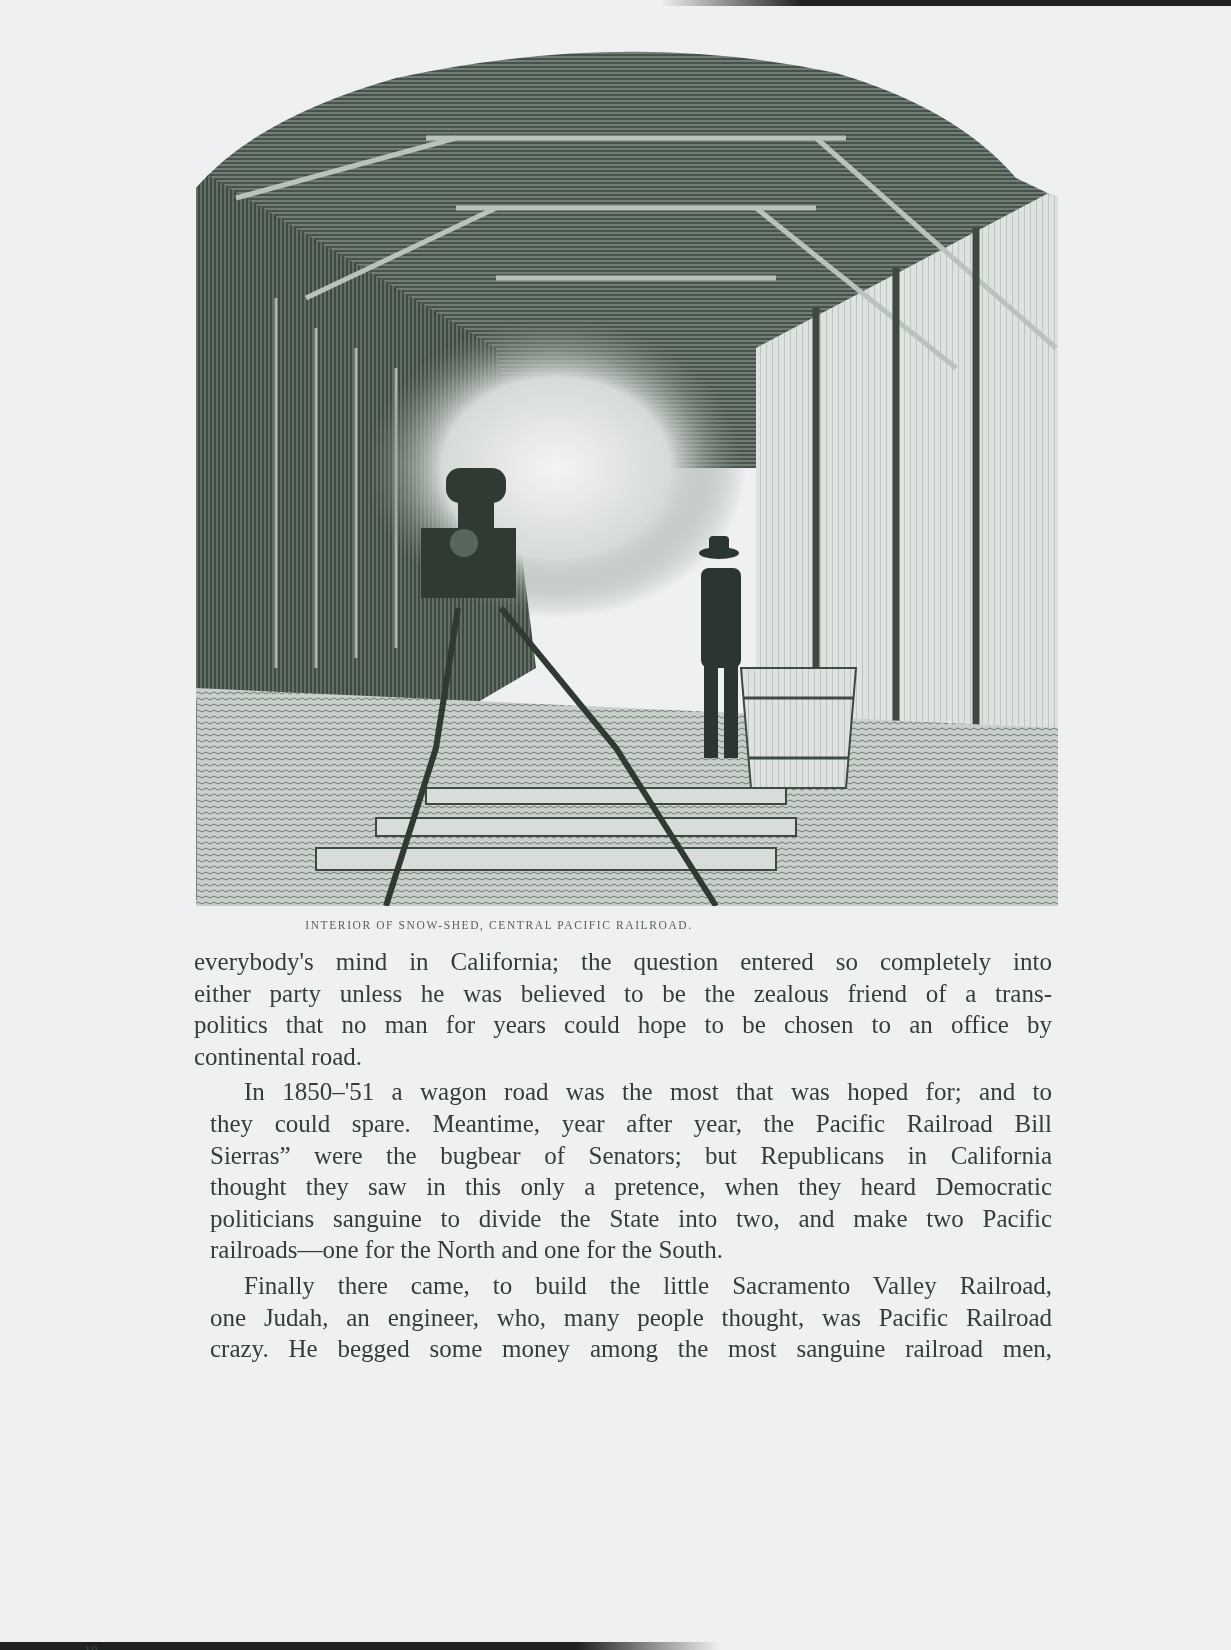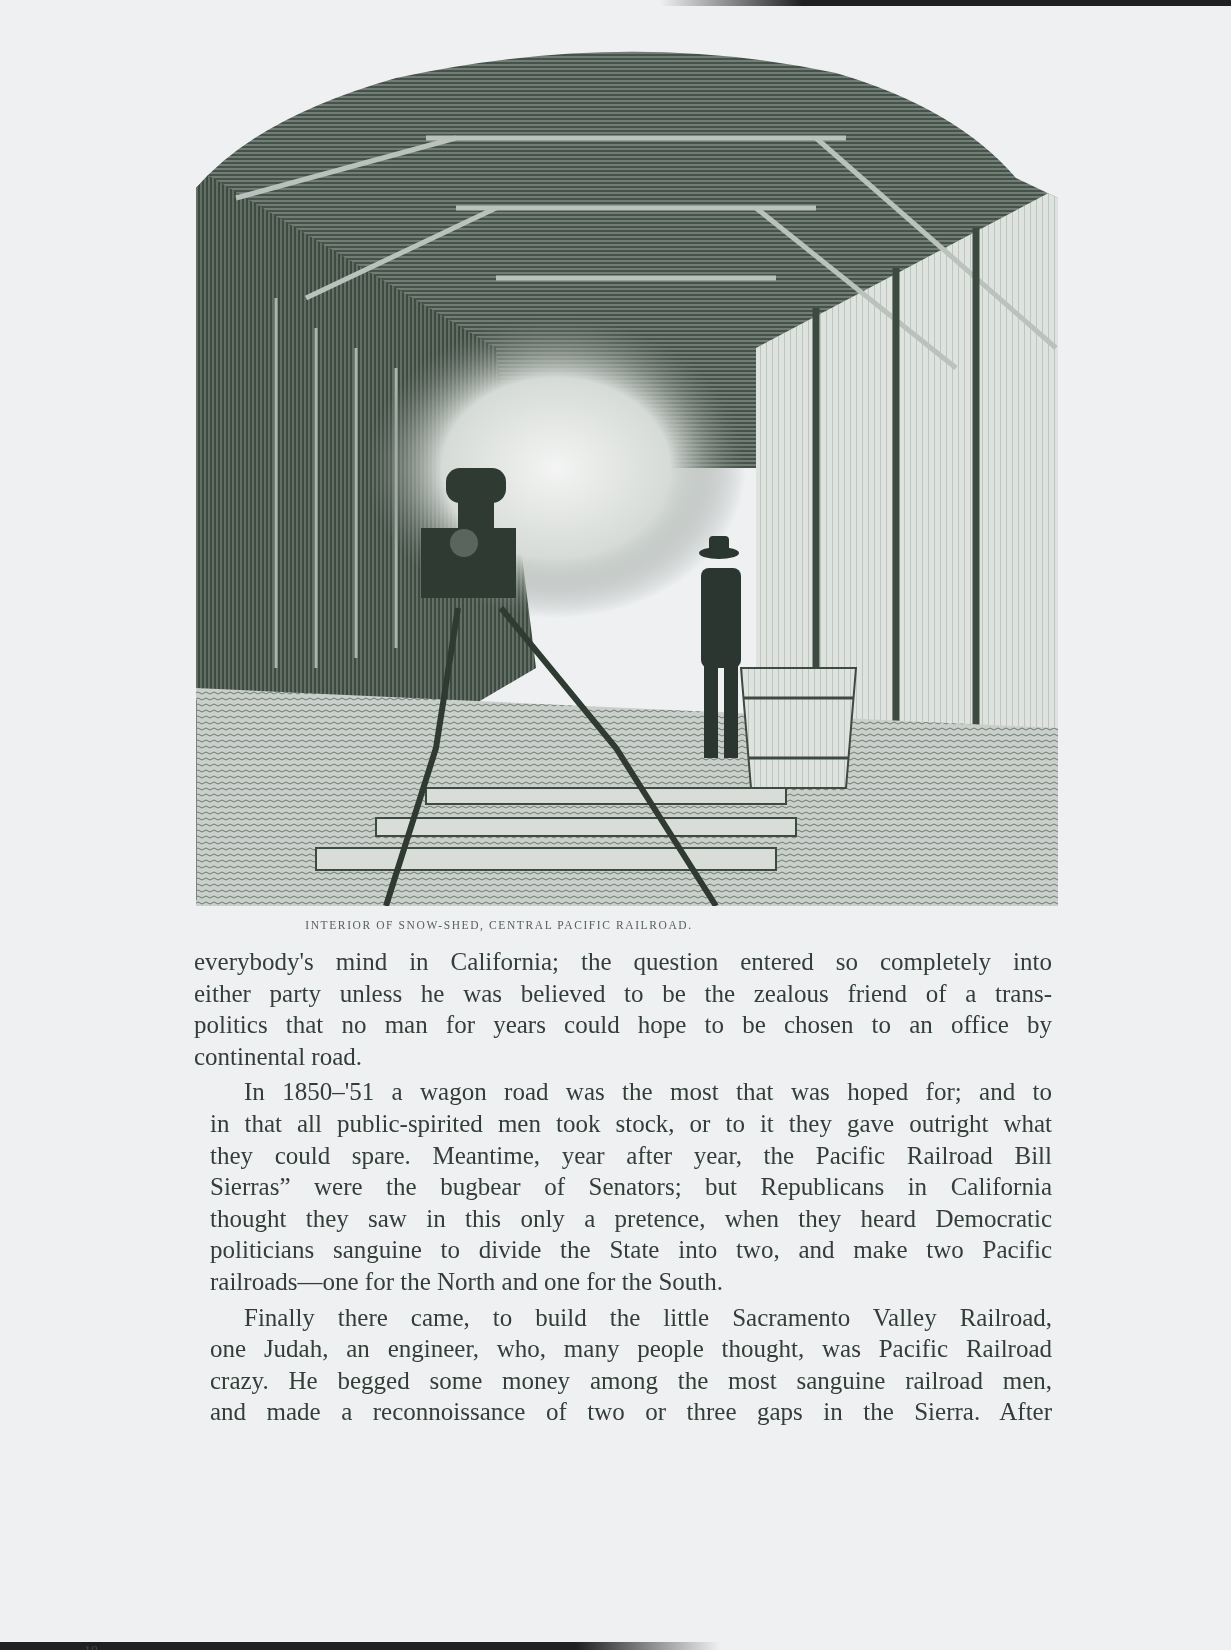--- a/index.html
+++ b/index.html
@@ -152,28 +152,26 @@
 
 <div class="text" id="body-text">
     <p>
       <span class="line">everybody's mind in California; the question entered so completely into</span>
       <span class="line">either party unless he was believed to be the zealous friend of a trans-</span>
       <span class="line">politics that no man for years could hope to be chosen to an office by</span>
       <span class="line last">continental road.</span>
     </p>
     <p>
       <span class="line" style="padding-left: 34px;">In 1850–'51 a wagon road was the most that was hoped for; and to</span>
-      <span class="line">in that all public-spirited men took stock, or to it they gave outright what</span>
       <span class="line">they could spare. Meantime, year after year, the Pacific Railroad Bill</span>
       <span class="line">Sierras” were the bugbear of Senators; but Republicans in California</span>
       <span class="line">thought they saw in this only a pretence, when they heard Democratic</span>
       <span class="line">politicians sanguine to divide the State into two, and make two Pacific</span>
       <span class="line last">railroads—one for the North and one for the South.</span>
     </p>
     <p>
       <span class="line" style="padding-left: 34px;">Finally there came, to build the little Sacramento Valley Railroad,</span>
       <span class="line">one Judah, an engineer, who, many people thought, was Pacific Railroad</span>
       <span class="line">crazy. He begged some money among the most sanguine railroad men,</span>
-      <span class="line">and made a reconnoissance of two or three gaps in the Sierra. After</span>
     </p>
   </div>
 
 <div class="pageno">18</div>
 
 </body></html>

